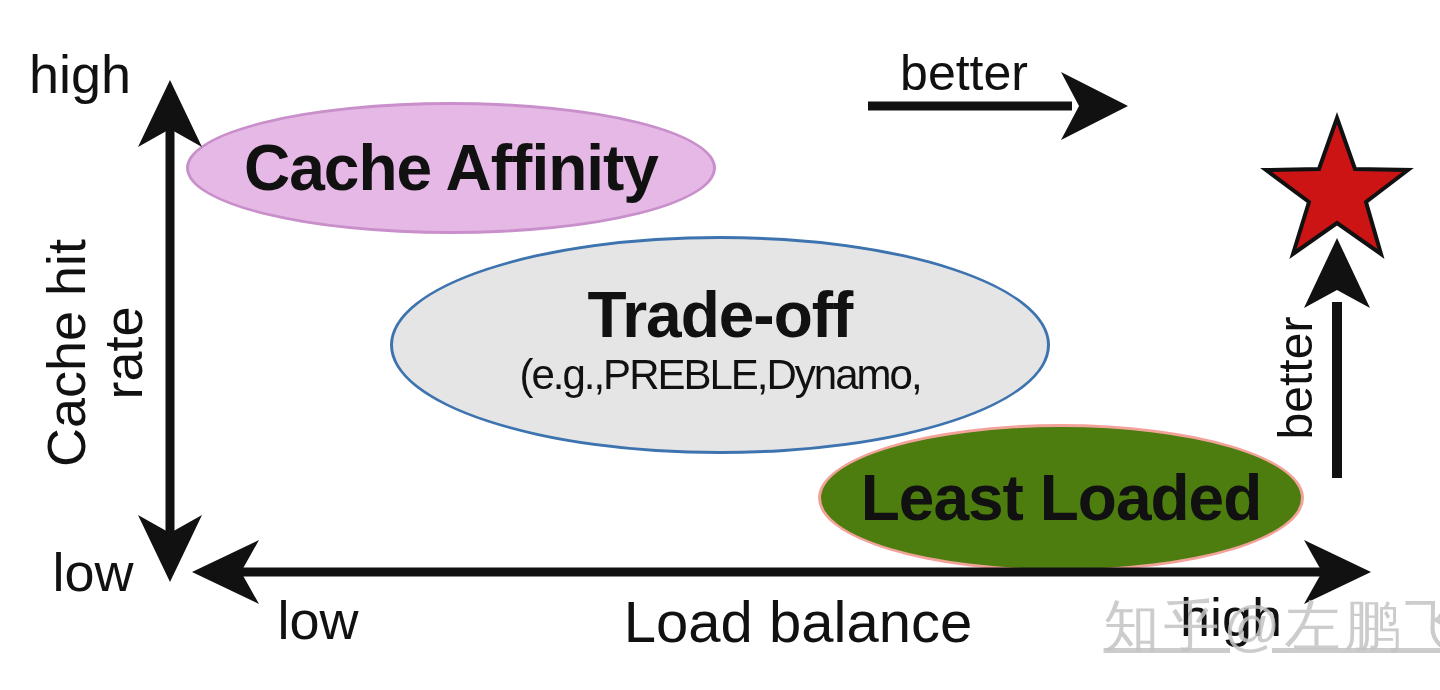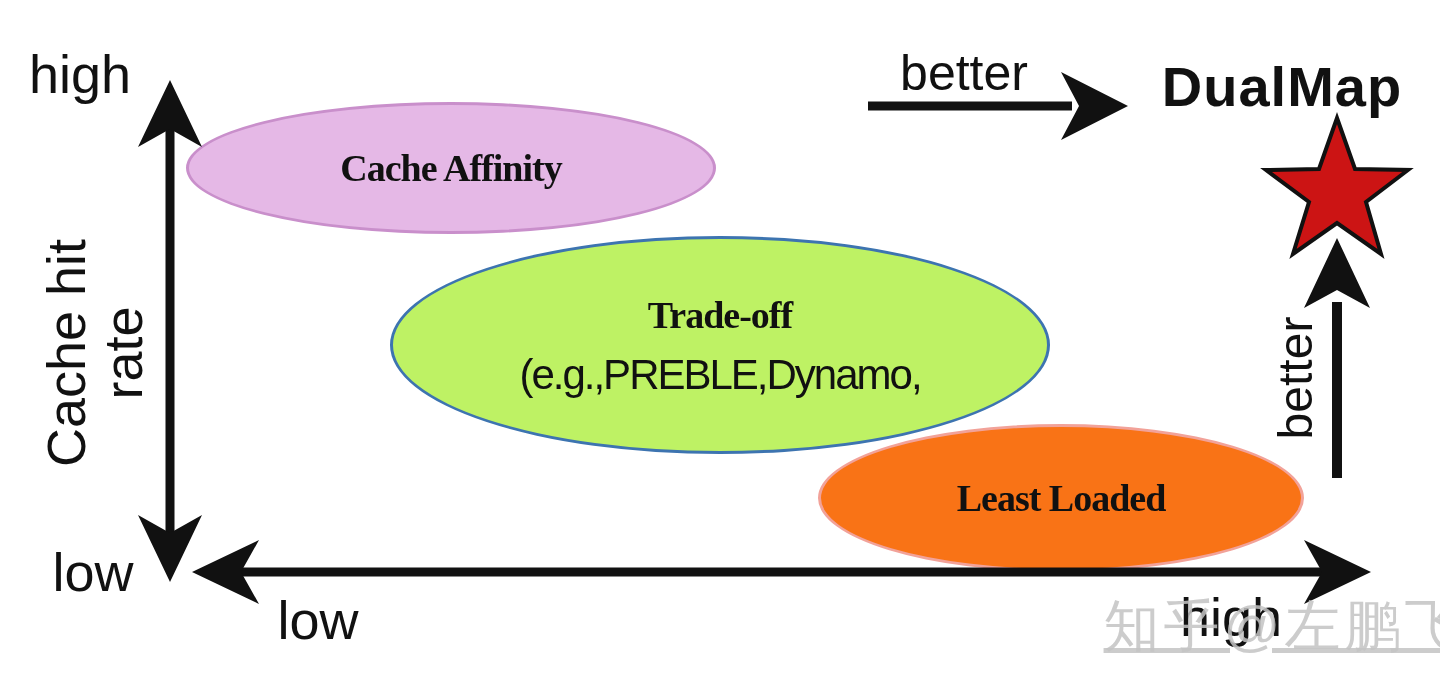--- a/index.html
+++ b/index.html
@@ -9,21 +9,21 @@
   }
   
   .region{
     position:absolute;border-radius:50%;border:3px solid #888;
     display:flex;flex-direction:column;align-items:center;justify-content:center;
     text-align:center;box-sizing:border-box;
   }
   .region-cache-affinity{left:186px;top:102px;width:530px;height:132px;z-index:2;}
   .region-trade-off{left:390px;top:236px;width:660px;height:218px;z-index:3;}
   .region-least-loaded{left:818px;top:424px;width:486px;height:148px;z-index:2;}
-  .region-title{font-weight:bold;font-size:38px;line-height:58px;letter-spacing:-1px;font-family:Liberation Serif, serif;}
+  .region-title{font-weight:bold;font-size:64px;line-height:58px;letter-spacing:-1px;}
   .region-line{font-size:42px;line-height:61px;letter-spacing:-2px;white-space:nowrap;}
   
   .shapes{position:absolute;left:0;top:0;z-index:4;}
   
   .lbl{position:absolute;white-space:nowrap;z-index:5;transform:translate(-50%,-50%);line-height:1;}
   .lbl-high-y{left:80px;top:74px;font-size:54px;}
   .lbl-low-y{left:93px;top:572px;font-size:54px;}
   .lbl-low-x{left:318px;top:620px;font-size:54px;}
   .lbl-high-x{left:1231px;top:617px;font-size:54px;}
   .lbl-load-balance{left:798px;top:622px;font-size:58px;}
@@ -41,26 +41,26 @@
 </style>
 </head>
 <body>
 
 <div class="stage">
 
   <div class="region region-cache-affinity" style="background-color: rgb(229, 184, 230); border-color: rgb(201, 143, 203);">
     <div class="region-title">Cache Affinity</div>
   </div>
 
-  <div class="region region-trade-off" style="background-color: #bef264; border-color: rgb(61, 116, 176);">
+  <div class="region region-trade-off" style="background-color: #e5e5e5; border-color: rgb(61, 116, 176);">
     <div class="region-title">Trade-off</div>
     <div class="region-line">(e.g.,PREBLE,Dynamo,</div>
   </div>
 
-  <div class="region region-least-loaded" style="background-color: #f97316; border-color: rgb(242, 162, 153);">
+  <div class="region region-least-loaded" style="background-color: #4d7c0f; border-color: rgb(242, 162, 153);">
     <div class="region-title">Least Loaded</div>
   </div>
 
   <svg class="shapes" width="1440" height="690" viewBox="0 0 1440 690">
 
     <line x1="170" y1="118" x2="170" y2="542" stroke="#111" stroke-width="9"></line>
     <polygon points="170,80 138,147 170,129 202,147" fill="#111"></polygon>
     <polygon points="170,582 138,515 170,533 202,515" fill="#111"></polygon>
 
     <line x1="212" y1="572" x2="1328" y2="572" stroke="#111" stroke-width="9"></line>
@@ -76,19 +76,19 @@
     <polygon points="1337,118 1355,169 1408,170 1366,202 1381,254 1337,223 1293,254 1309,202 1266,170 1319,169" stroke-width="4" stroke-linejoin="miter" fill="#CC1414" stroke="#111111"></polygon>
   </svg>
 
   <div class="lbl lbl-high-y">high</div>
   <div class="lbl lbl-low-y">low</div>
   <div class="lbl-y-axis lbl"><span>Cache hit</span><br>
     <span>rate</span></div>
 
   <div class="lbl lbl-low-x">low</div>
   <div class="lbl lbl-high-x">high</div>
+  <div class="lbl lbl-load-balance">Load balance</div>
 
   <div class="lbl lbl-better-h">better</div>
   <div class="lbl lbl-better-v">better</div>
-  <div class="lbl lbl-dualmap">DualMap</div>
 
   <div class="lbl lbl-watermark">知乎@左鹏飞</div>
 </div>
 
 </body></html>

